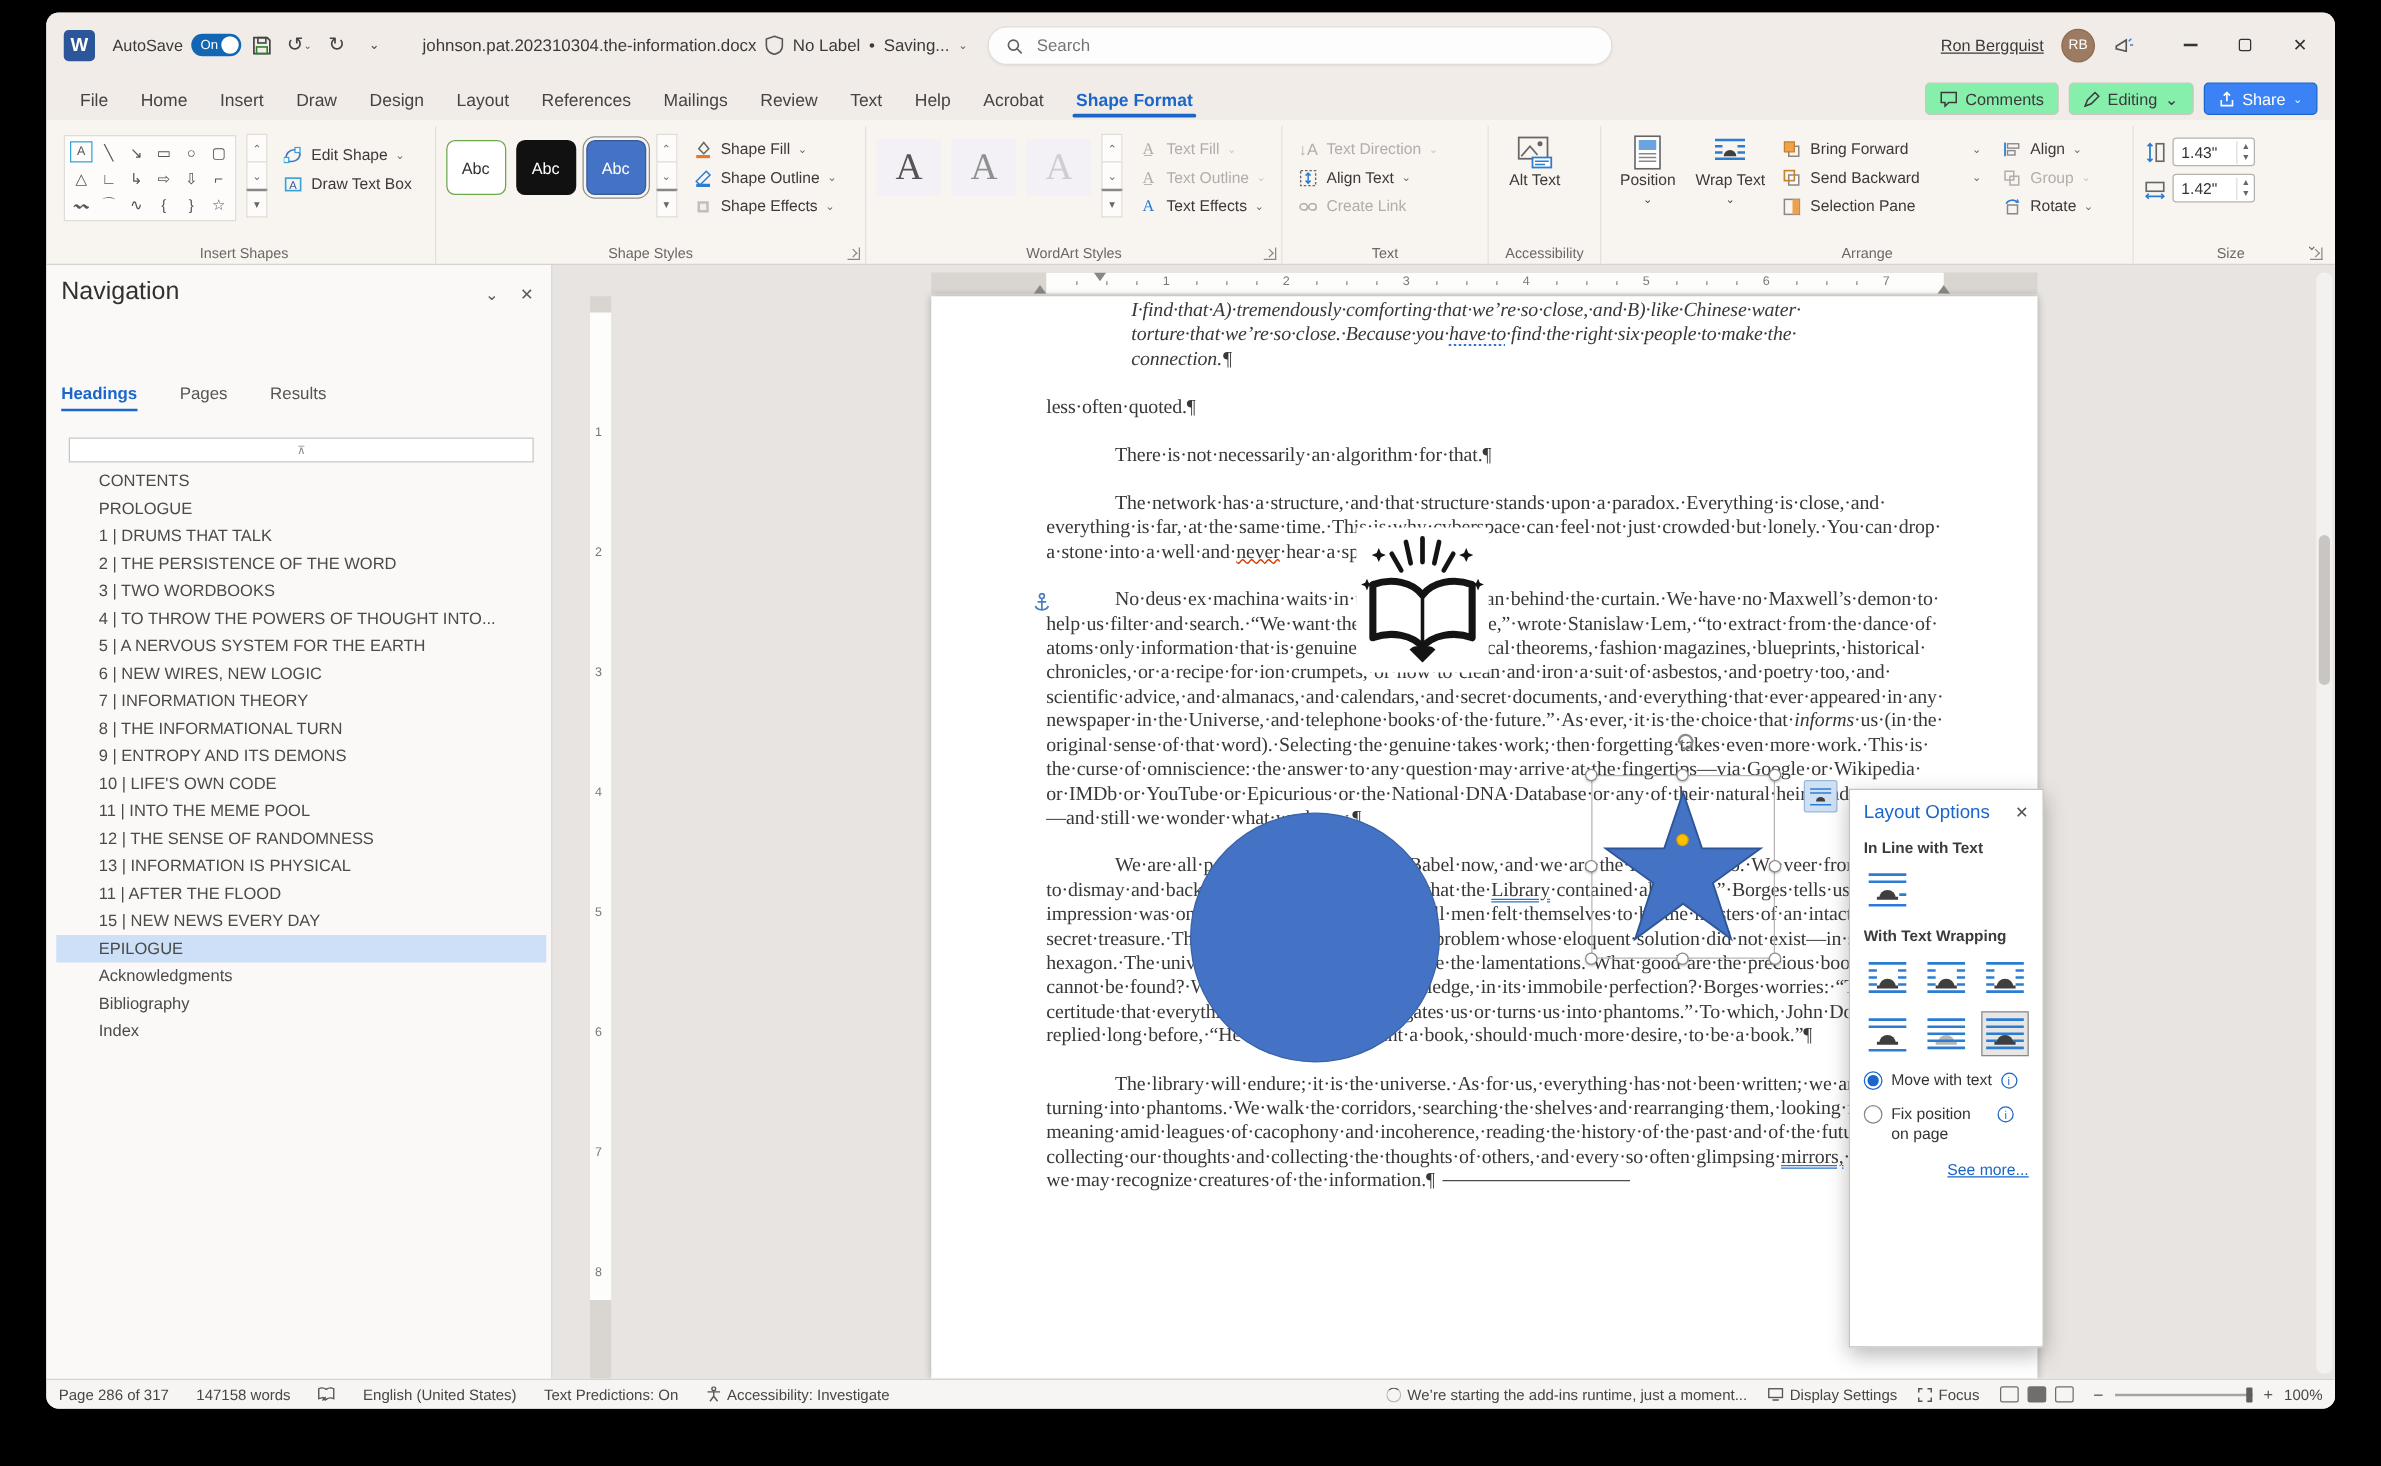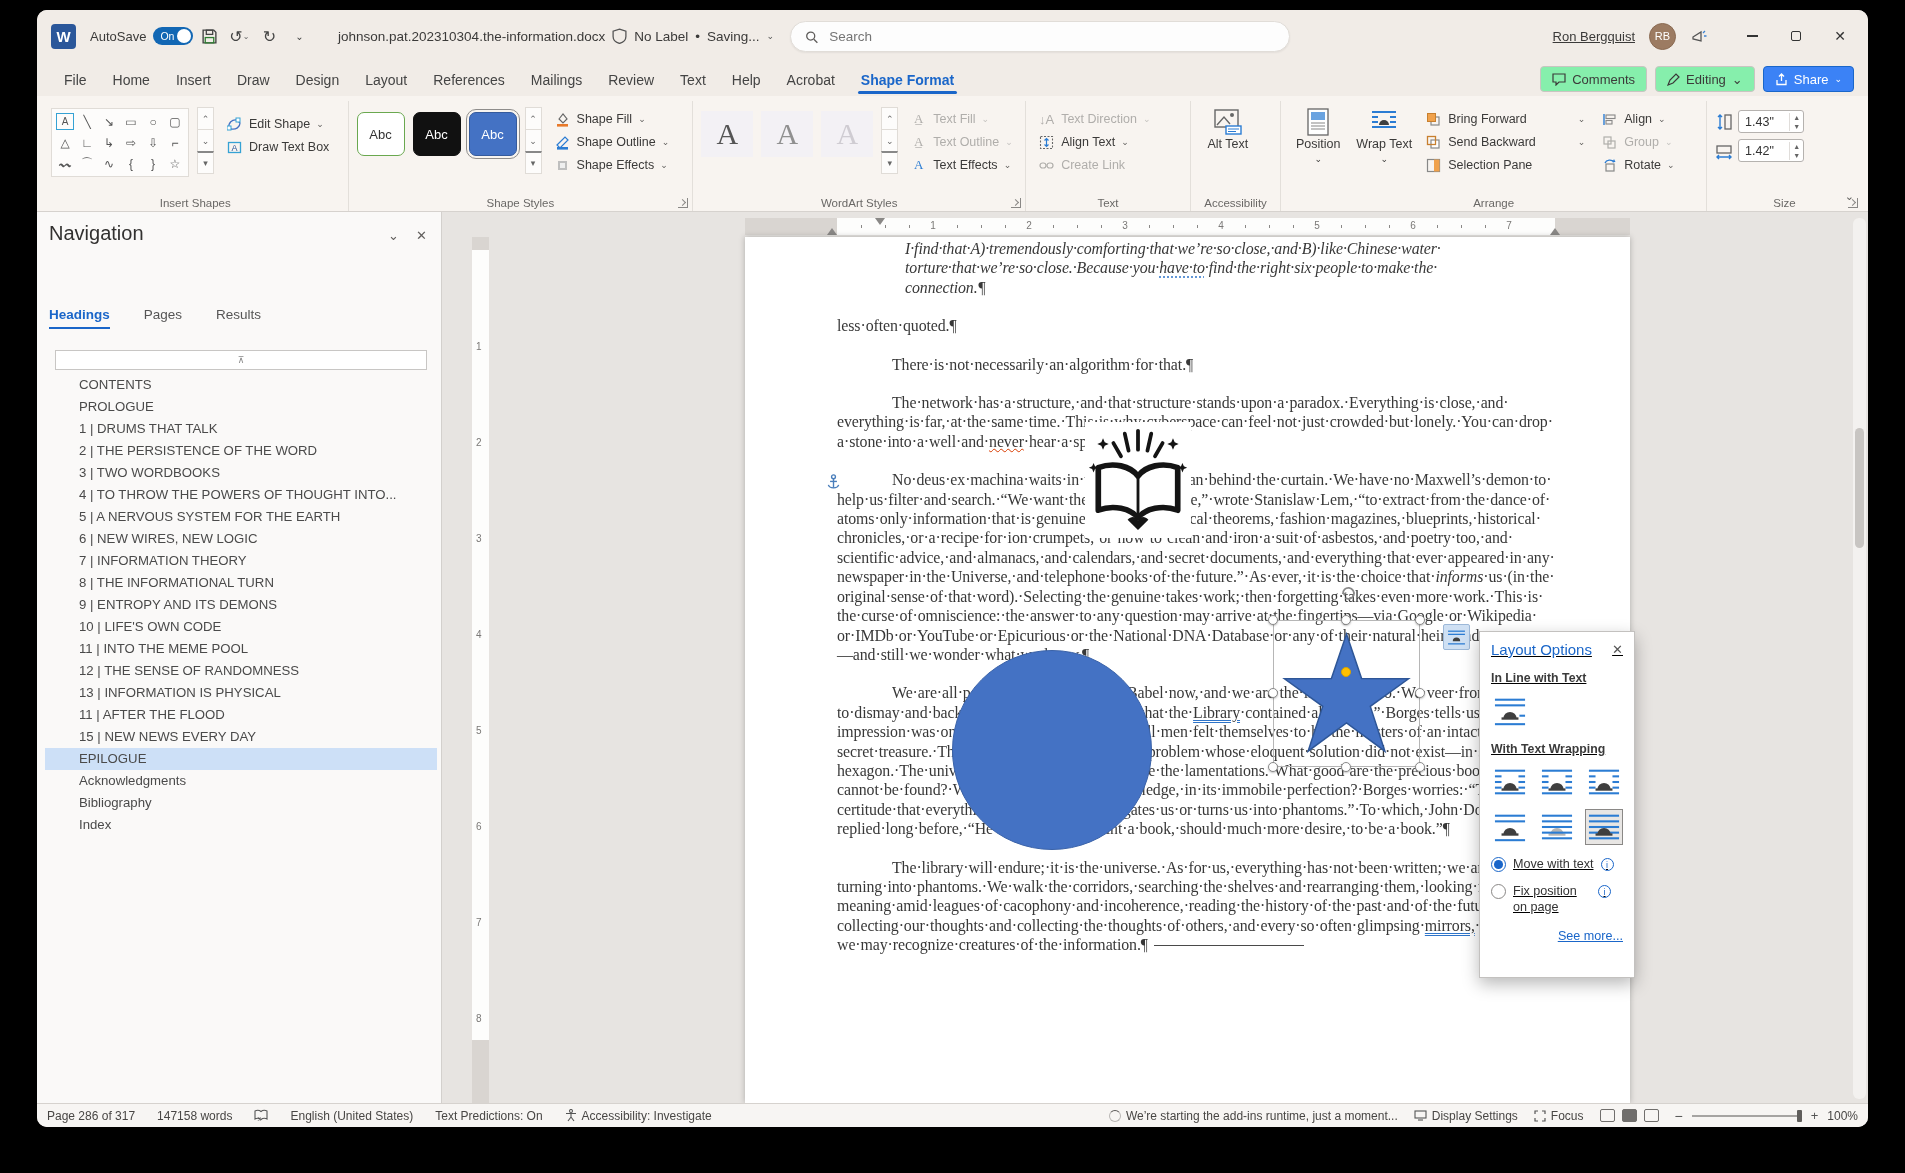--- a/index.html
+++ b/index.html
@@ -121,22 +121,22 @@
   .selframe{position:absolute;inset:0;border:1px solid #b6b6b6;}
   .handle{position:absolute;width:10px;height:10px;border-radius:50%;background:#fff;border:1px solid #8a8a8a;
     box-shadow:0 1px 2px rgba(0,0,0,.25);}
   .yellowdot{position:absolute;width:10px;height:10px;border-radius:50%;background:#ffc000;border:1px solid #d9a300;}
   .rotatehandle{position:absolute;left:66px;top:-36px;width:18px;height:18px;}
   .lo-button{position:absolute;left:1001px;top:412px;width:27px;height:26px;background:#cfe0f3;border:1px solid #9cb8d8;
     border-radius:2px;display:flex;align-items:center;justify-content:center;}
   .v-scroll{position:absolute;right:2px;top:6px;width:13px;bottom:4px;background:#f3f1ef;border-radius:6px;}
   .v-thumb{position:absolute;left:2px;right:2px;top:210px;height:120px;background:#c8c5c2;border-radius:6px;}
   
-  .popup{position:absolute;left:1037px;top:419px;width:156px;height:347px;background:#fff;border:1px solid #c3c1bf;
-    box-shadow:0 6px 16px rgba(0,0,0,.28);padding:9px 11px;z-index:30;text-decoration:underline;}
+  .popup{position:absolute;left:1037px;top:419px;width:156px;height:447px;background:#fff;border:1px solid #c3c1bf;
+    box-shadow:0 6px 16px rgba(0,0,0,.28);padding:9px 11px;z-index:30;}
   .popup-title{font-size:15px;color:#1a66c9;display:flex;justify-content:space-between;align-items:center;}
   .popup-x{color:#555;font-size:13px;}
   .popup-h{font-size:12.3px;font-weight:bold;color:#3b3b3b;margin-top:13px;}
   .wrapicons{display:flex;gap:9px;margin-top:8px;flex-wrap:wrap;width:140px;}
   .wicon{width:38px;height:36px;display:flex;align-items:center;justify-content:center;border:1px solid transparent;}
   .wicon.selected{background:#e8e6e4;border:1px solid #8a8886;}
   .radio-row{display:flex;align-items:flex-start;gap:7px;margin-top:11px;font-size:12.6px;color:#333;line-height:16px;}
   .radio{width:15px;height:15px;border-radius:50%;border:1.5px solid #8a8886;flex:none;margin-top:1px;position:relative;}
   .radio.on{border-color:#1a66c9;}
   .radio.on::after{content:"";position:absolute;inset:2.2px;background:#1a66c9;border-radius:50%;}

